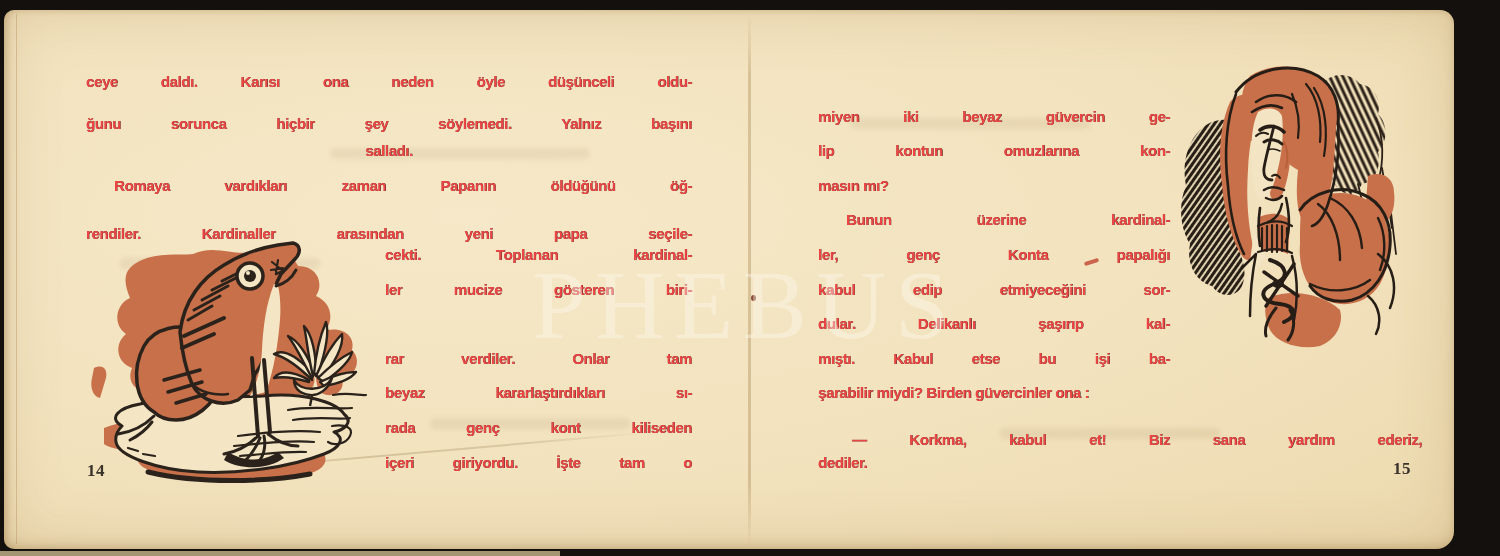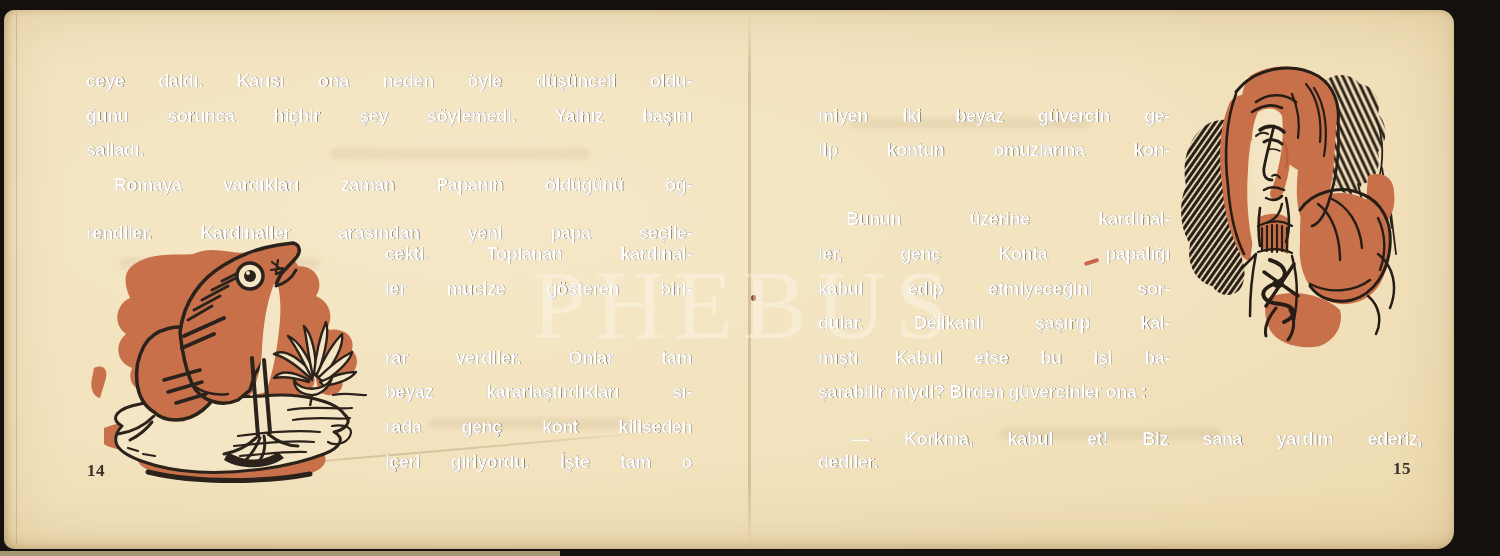--- a/index.html
+++ b/index.html
@@ -35,24 +35,24 @@
     position:absolute; left:175px; top:452px; width:480px; height:2px;
     background:linear-gradient(90deg, rgba(130,100,55,0), rgba(130,100,55,0.25) 40%, rgba(130,100,55,0.22) 70%, rgba(130,100,55,0));
     transform:rotate(-5deg);
   }
   .ghost {
     position:absolute; height:11px; border-radius:5px;
     background:rgba(160,135,90,0.12); filter:blur(2px); z-index:1;
   }
   .line {
     position:absolute; height:35px; line-height:35px;
-    font-size:18px; font-weight:700; letter-spacing:-0.4px;
-    color:#ffffff; text-shadow:0.3px 0 0 #352e26; z-index:20;
-  }
-  .lf { left:86px;  width:606px; }
+    font-size:15px; font-weight:700; letter-spacing:-0.4px;
+    color:#ef4444; text-shadow:0.3px 0 0 #352e26; z-index:20;
+  }
+  .lf { left:86px;  width:606px;text-align:center; }
   .lc { left:385px; width:307px; }
   .rc { left:818px; width:352px; }
   .rf { left:818px; width:604px; }
   .just { text-align:justify; text-align-last:justify; }
   .ind  { text-indent:28px; }
   .ind34{ text-indent:34px; }
   .pnum {
     position:absolute; font-family:"Liberation Serif", serif; font-weight:700;
     font-size:17px; color:#3a332a; letter-spacing:0.5px; z-index:20;
   }
@@ -78,34 +78,35 @@
   <div class="crease"></div>
   <div class="red-accent"></div>
 
   <div class="ghost" style="left:330px; top:148px; width:260px;"></div>
   <div class="ghost" style="left:120px; top:258px; width:200px;"></div>
   <div class="ghost" style="left:430px; top:418px; width:200px;"></div>
   <div class="ghost" style="left:850px; top:118px; width:240px;"></div>
   <div class="ghost" style="left:1000px; top:428px; width:220px;"></div>
 
   <div class="line lf just" style="top:64px">ceye daldı. Karısı ona neden öyle düşünceli oldu-</div>
-  <div class="line lf just" style="top:99px">ğunu sorunca hiçbir şey söylemedi. Yalnız başını</div>
+  <div class="line lf just" style="top:106px">ğunu sorunca hiçbir şey söylemedi. Yalnız başını</div>
   <div class="line lf" style="top:133px">salladı.</div>
   <div class="line lf just ind" style="top:168px">Romaya vardıkları zaman Papanın öldüğünü öğ-</div>
   <div class="line lf just" style="top:216px">rendiler. Kardinaller arasından yeni papa seçile-</div>
   <div class="line lc just" style="top:237px">cekti. Toplanan kardinal-</div>
   <div class="line lc just" style="top:272px">ler mucize gösteren biri-</div>
   <div class="line lc just" style="top:341px">rar verdiler. Onlar tam</div>
   <div class="line lc just" style="top:375px">beyaz kararlaştırdıkları sı-</div>
   <div class="line lc just" style="top:410px">rada genç kont kiliseden</div>
   <div class="line lc just" style="top:445px">içeri giriyordu. İşte tam o</div>
   <div class="pnum" style="left:87px; top:461px;">14</div>
 
   <div class="line rc just" style="top:99px">miyen iki beyaz güvercin ge-</div>
   <div class="line rc just" style="top:133px">lip kontun omuzlarına kon-</div>
+  <div class="line rc" style="top:168px">masın mı?</div>
   <div class="line rc just ind" style="top:202px">Bunun üzerine kardinal-</div>
   <div class="line rc just" style="top:237px">ler, genç Konta papalığı</div>
   <div class="line rc just" style="top:272px">kabul edip etmiyeceğini sor-</div>
   <div class="line rc just" style="top:306px">dular. Delikanlı şaşırıp kal-</div>
   <div class="line rc just" style="top:341px">mıştı. Kabul etse bu işi ba-</div>
   <div class="line rf" style="top:375px">şarabilir miydi? Birden güvercinler ona :</div>
   <div class="line rf just ind34" style="top:422px">— Korkma, kabul et! Biz sana yardım ederiz,</div>
   <div class="line rf" style="top:445px">dediler.</div>
   <div class="pnum" style="left:1393px; top:459px;">15</div>
 

